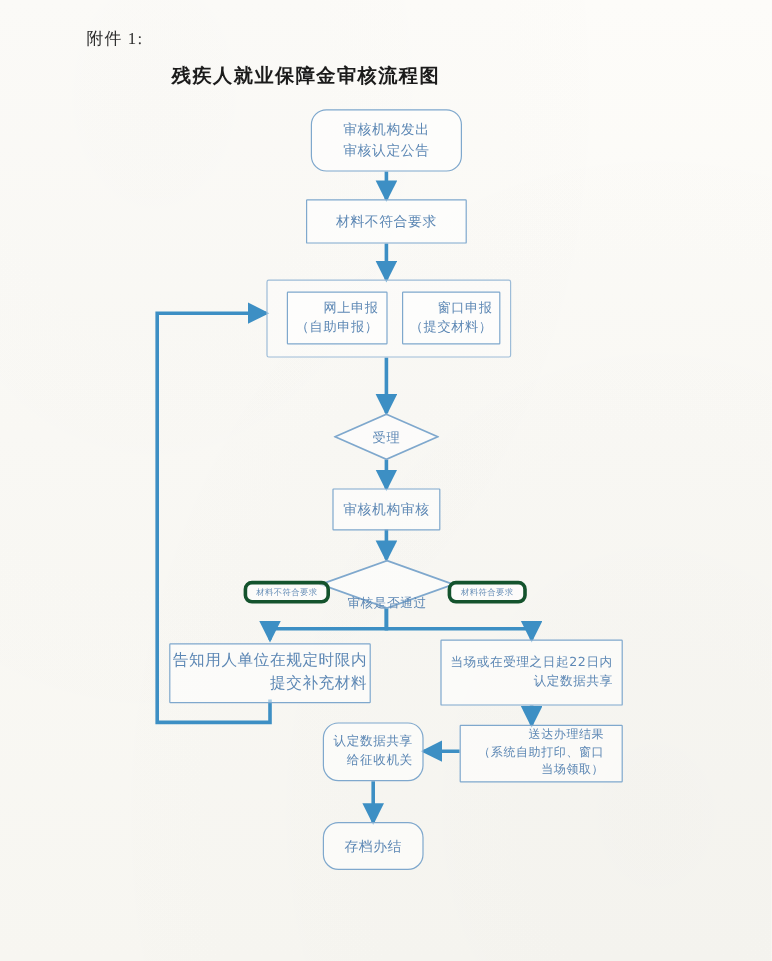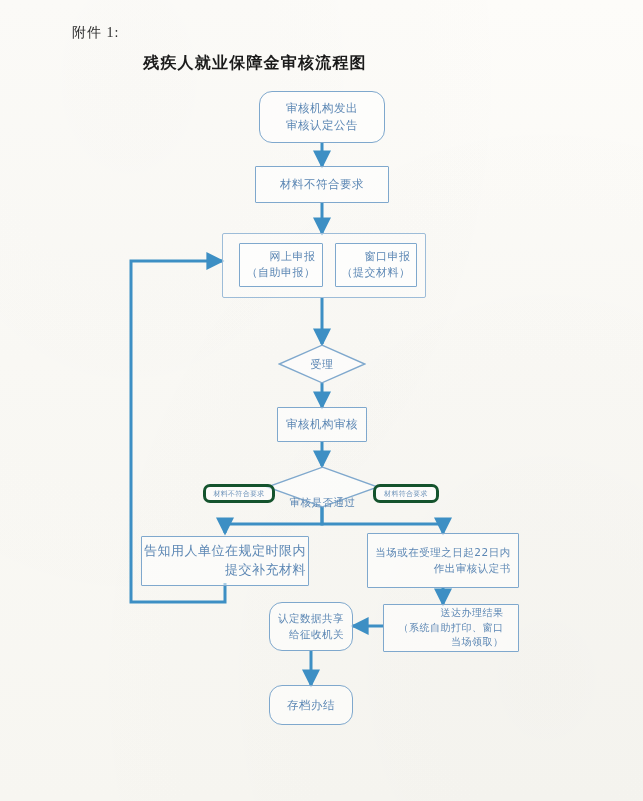--- a/index.html
+++ b/index.html
@@ -157,21 +157,21 @@
   <span>材料符合要求</span>
 </div>
 
 <div class="node plain" style="left:141px;top:536px;width:168px;height:50px;font-size:13px;">
   <span class="txt">告知用人单位在规定时限内
 提交补充材料</span>
 </div>
 
 <div class="node plain" style="left:367px;top:533px;width:152px;height:55px;font-size:10.5px;">
   <span class="txt">当场或在受理之日起22日内
-作出审核认定书</span>
+认定数据共享</span>
 </div>
 
 <div class="node plain" style="left:383px;top:604px;width:136px;height:48px;font-size:10px;">
   <span class="txt">送达办理结果
 （系统自助打印、窗口
 当场领取）</span>
 </div>
 
 <div class="node rounded" style="left:269px;top:602px;width:84px;height:49px;font-size:10.5px;">
   <span class="txt">认定数据共享

